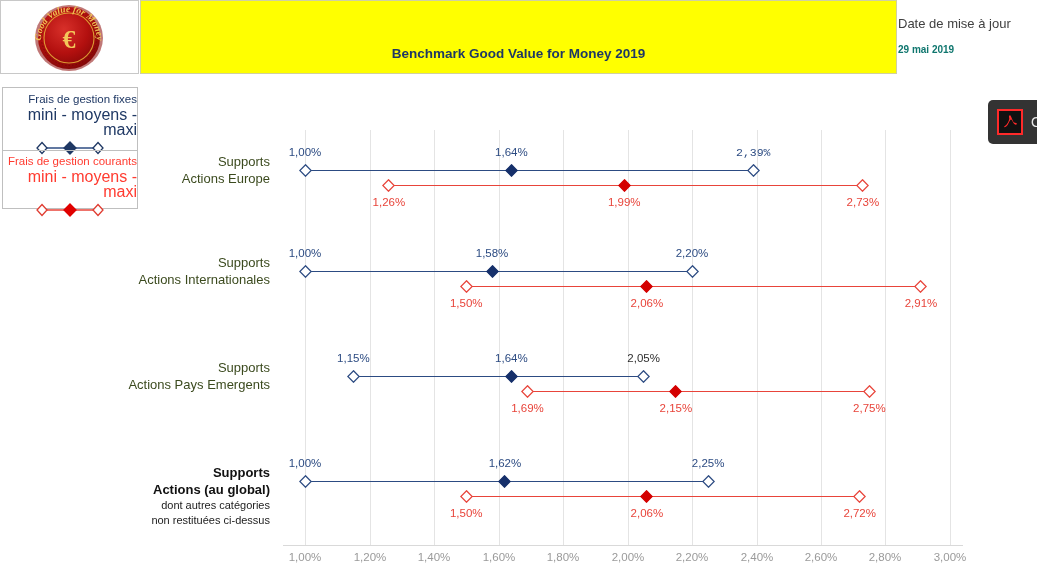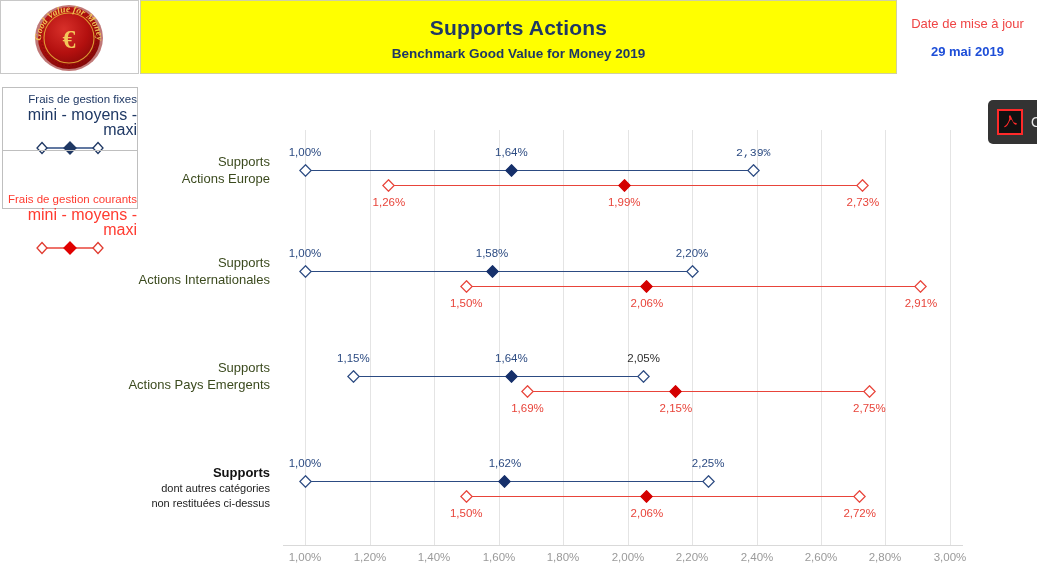--- a/index.html
+++ b/index.html
@@ -15,31 +15,31 @@
   #seal{position:absolute;left:18px;top:3px;width:100px;height:68px;}
   #seal svg{display:block;}
   #title-cell{position:absolute;left:140px;top:0;width:757px;height:74px;
     background:#ffff00;border:1px solid #d0d0a0;box-sizing:border-box;}
   #title-main{position:absolute;left:0;right:0;top:15px;text-align:center;
     font-size:21px;font-weight:bold;color:#1f3864;letter-spacing:.2px;}
   #title-sub{position:absolute;left:0;right:0;top:45px;text-align:center;
     font-size:13.5px;font-weight:bold;color:#1f3864;}
   #date-cell{position:absolute;left:898px;top:0;width:139px;height:74px;
     background:#fff;box-sizing:border-box;}
-  #date-label{position:absolute;left:0;right:0;top:16px;text-align:center;
-    font-size:13px;color:#ef4444;}
-  #date-value{position:absolute;left:0;right:0;top:44px;text-align:center;
-    font-size:13px;font-weight:bold;color:#1d4ed8;}
+  #date-label{position:absolute;left:0;right:0;top:16px;
+    font-size:13px;color:#404040;}
+  #date-value{position:absolute;left:0;right:0;top:44px;
+    font-size:10px;font-weight:bold;color:#0f766e;}
 
   
   #legend{position:absolute;left:2px;top:87px;width:136px;height:122px;
     border:1px solid #bfbfbf;background:#fff;box-sizing:border-box;}
   .legend-block{position:absolute;left:0;width:134px;text-align:right;}
   #legend-fixed{top:4px;}
-  #legend-current{top:66px;margin-top:38px;}
+  #legend-current{top:66px;}
   .legend-divider{position:absolute;left:0;top:62px;width:134px;height:1px;background:#bfbfbf;}
   .legend-l1{font-size:11.5px;line-height:15px;}
   .legend-l2{font-size:16px;line-height:15px;}
   .legend-sample{margin-top:4px;height:16px;}
   .legend-sample svg{display:block;margin:0 auto;}
   .clr-blue{color:#1f3864;}
   .clr-red{color:#ff3b30;}
 
   
   #pdf-button{position:absolute;left:988px;top:100px;width:75px;height:44px;
@@ -93,21 +93,20 @@
         <circle cx="50" cy="34" r="27.5" fill="none" stroke="#6b0504" stroke-width="0.8" stroke-dasharray="1.5 2" opacity="0.8"></circle>
         <text font-family="'Liberation Serif', serif" font-size="9.5" font-style="italic" font-weight="bold" fill="#f0c254">
           <textPath href="#arcTop" startOffset="50%" text-anchor="middle">Good Value for Money</textPath>
         </text>
         <text x="50" y="44" text-anchor="middle" font-family="'Liberation Serif', serif" font-size="26" font-weight="bold" fill="#f3c75a">€</text>
       </svg>
     </div>
   </div>
 
   <div id="title-cell">
-    <div id="title-main">Supports Actions</div>
     <div id="title-sub">Benchmark Good Value for Money 2019</div>
   </div>
 
   <div id="date-cell">
     <div id="date-label">Date de mise à jour</div>
     <div id="date-value">29 mai 2019</div>
   </div>
 </div>
 
 <div id="legend">
@@ -281,20 +280,21 @@
       <div class="marker" style="left: 862.875px; top: 254.5px;">
         <svg width="13" height="13" viewBox="0 0 13 13">
           <polygon points="6.5,0.8 12.2,6.5 6.5,12.2 0.8,6.5" fill="#ffffff" stroke="#e8443a" stroke-width="1.3"></polygon>
         </svg>
       </div>
       <div class="dlabel red" style="left: 527.525px; top: 272px; transform: translateX(-50%);">1,69%</div>
       <div class="dlabel red" style="left: 675.875px; top: 272px; transform: translateX(-50%);">2,15%</div>
       <div class="dlabel red" style="left: 869.375px; top: 272px; transform: translateX(-50%);">2,75%</div>
       <div class="row-label" style="left: 10px; top: 334px;">
         <div class="bold">Supports</div>
+        <div class="bold">Actions (au global)</div>
         <div class="small">dont autres catégories</div>
         <div class="small">non restituées ci-dessus</div>
       </div>
       <div class="series-line" style="left: 305px; width: 403.125px; top: 351px; background: rgb(44, 75, 130);"></div>
       <div class="marker" style="left: 298.5px; top: 344.5px;">
         <svg width="13" height="13" viewBox="0 0 13 13">
           <polygon points="6.5,0.8 12.2,6.5 6.5,12.2 0.8,6.5" fill="#ffffff" stroke="#2c4b82" stroke-width="1.3"></polygon>
         </svg>
       </div>
       <div class="marker" style="left: 498.45px; top: 344.5px;">

